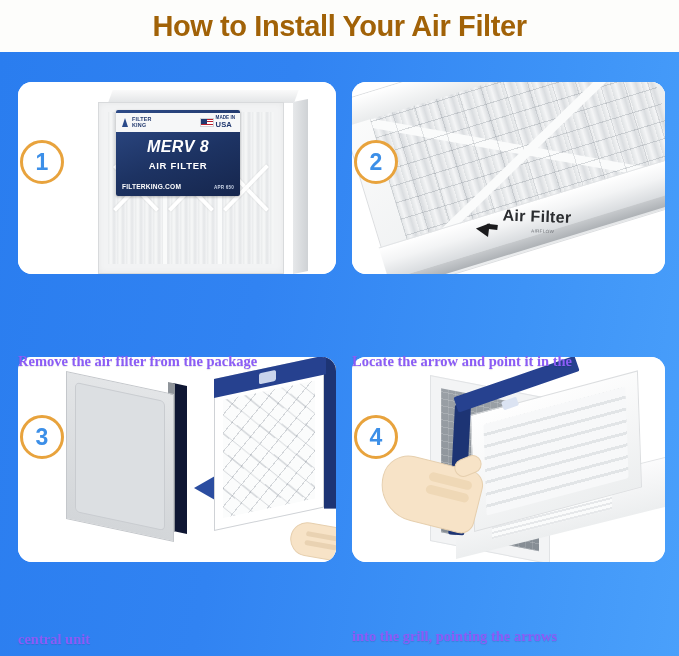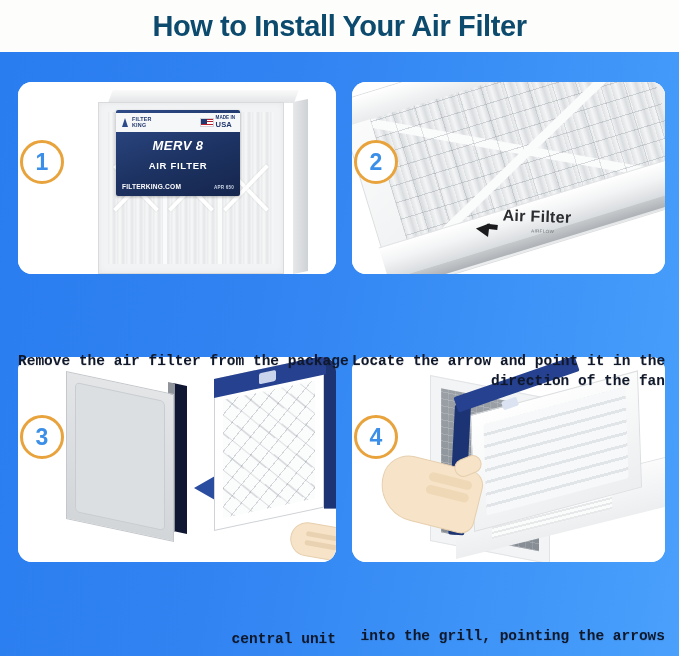--- a/index.html
+++ b/index.html
@@ -10,21 +10,21 @@
   }
   .page{position:relative;width:679px;height:656px;overflow:hidden;}
 
   
   .header{
     position:absolute;left:0;top:0;width:679px;height:52px;
     background:#fdfdfb;
     display:flex;align-items:center;justify-content:center;
   }
   .header-title{
-    font-size:29px;font-weight:bold;color:#0c4a6e;
+    font-size:29px;font-weight:bold;color:#a16207;
     letter-spacing:-0.4px;white-space:nowrap;
     font-family:"Liberation Sans", sans-serif;
   }
 
   
   .body-bg{
     position:absolute;left:0;top:52px;width:679px;height:604px;
     background:linear-gradient(100deg,#2a7def 0%, #3183f2 38%, #3d93f7 72%, #4aa0fb 100%);
   }
 
@@ -50,23 +50,23 @@
     font-size:23px;font-weight:bold;color:#3c8fe8;line-height:1;
     font-family:"Liberation Sans", sans-serif;
   }
   .badge.b1{left:20px;top:88px;}
   .badge.b2{left:354px;top:88px;}
   .badge.b3{left:20px;top:363px;}
   .badge.b4{left:354px;top:363px;}
 
   
   .caption{
-    position:absolute;text-align:right;color:#0f172a;
+    position:absolute;text-align:left;color:#8b5cf6;
     font-size:14.5px;font-weight:bold;line-height:1.35;
-    font-family:Liberation Mono, monospace;
+    font-family:Liberation Serif, serif;
     text-shadow:0 1px 1px rgba(0,0,0,.10);
   }
   .caption.p1{left:18px;top:300px;width:318px;}
   .caption.p2{left:352px;top:300px;width:313px;}
   .caption.p3{left:18px;top:578px;width:318px;}
   .caption.p4{left:352px;top:575px;width:313px;}
   .caption div{white-space:nowrap;}
 
   
   .p1wrap{position:absolute;left:0;top:0;width:318px;height:192px;overflow:hidden;background:#fff;}
@@ -141,21 +141,21 @@
                       #fff 50% 66.6%,#b8202e 66.6% 83.3%,#fff 83.3% 100%);
     position:relative;border:.5px solid #cfd2d6;box-sizing:border-box;
   }
   .lbl-flag:before{
     content:"";position:absolute;left:0;top:0;width:6px;height:5px;background:#20386f;
   }
   .lbl-usa-txt{font-size:4.6px;font-weight:bold;color:#20386f;line-height:1.05;text-align:left;}
   .lbl-usa-txt b{display:block;font-size:7.6px;letter-spacing:.1px;}
   .lbl-merv{
     position:absolute;left:0;top:28px;width:124px;text-align:center;
-    font-size:13px;font-weight:bold;font-style:italic;letter-spacing:.4px;
+    font-size:16px;font-weight:bold;font-style:italic;letter-spacing:.4px;
     color:#ffffff;
   }
   .lbl-af{
     position:absolute;left:0;top:50px;width:124px;text-align:center;
     font-size:9.5px;font-weight:bold;letter-spacing:.7px;color:#ffffff;
   }
   .lbl-bot{
     position:absolute;left:6px;bottom:6px;width:112px;
     display:flex;align-items:baseline;justify-content:space-between;
   }
@@ -504,21 +504,20 @@
     </div>
     <div class="badge b4">
       <span>4</span>
     </div>
 
     <div class="caption p1">
       <div>Remove the air filter from the package</div>
     </div>
     <div class="caption p2">
       <div>Locate the arrow and point it in the</div>
-      <div>direction of the fan</div>
     </div>
     <div class="caption p3">
       <div>central unit</div>
     </div>
     <div class="caption p4">
       <div>into the grill, pointing the arrows</div>
 
     </div>
 
   </div>

